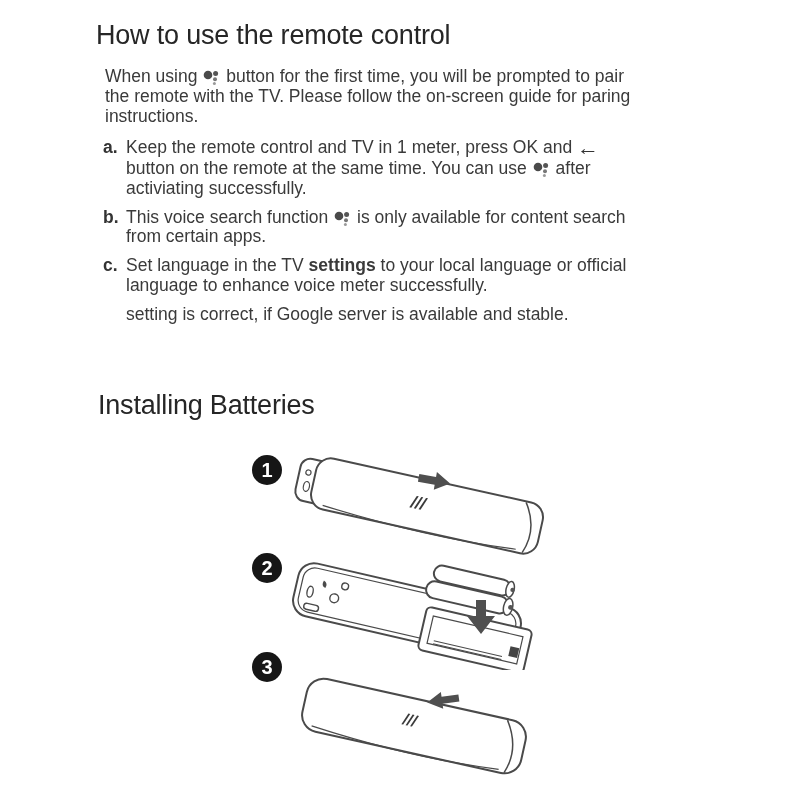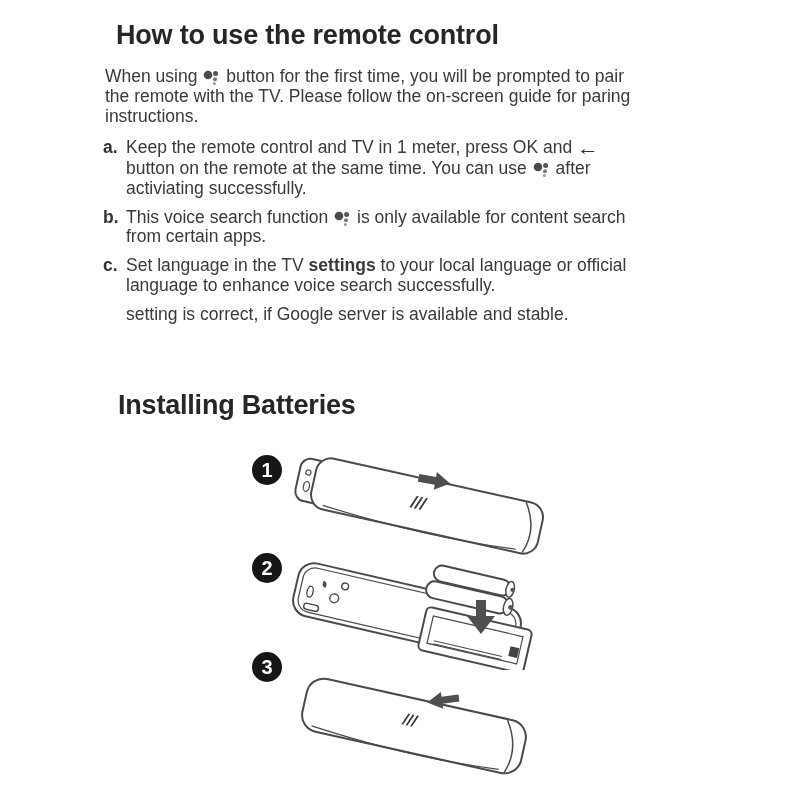--- a/index.html
+++ b/index.html
@@ -1,18 +1,18 @@
 <!DOCTYPE html>
 <html><head>
 <meta charset="utf-8">
 <style>
   html,body{margin:0;padding:0;}
   body{width:800px;height:800px;background:#ffffff;font-family:"Liberation Sans",sans-serif;color:#383838;}
   #page{position:relative;width:800px;height:800px;background:#ffffff;overflow:hidden;}
-  .h1{position:absolute;font-size:27px;font-weight:bold;color:#262626;letter-spacing:-0.2px;white-space:nowrap;margin-left:20px;}
+  .h1{position:absolute;font-size:27px;font-weight:normal;color:#262626;letter-spacing:-0.2px;white-space:nowrap;}
   .tline{white-space:nowrap;font-size:17.5px;line-height:19.8px;color:#3a3a3a;}
   .intro{position:absolute;left:105px;top:67px;}
   .ilist{position:absolute;left:103px;top:137px;}
   .list-item{padding-left:23px;margin-bottom:9px;}
   .ilabel{display:inline-block;width:23px;margin-left:-23px;font-weight:bold;color:#333;}
   .bold{font-weight:bold;}
   .arrow-glyph{font-size:22px;line-height:1;vertical-align:-2px;color:#333;font-weight:bold;}
   .ga-icon{display:inline-block;width:17px;height:17px;vertical-align:-4px;margin:0 1px;}
   .text-cursor{display:inline-block;width:2px;height:19px;background:#2a2a2a;vertical-align:-4px;margin-left:2px;}
   .step-circle{position:absolute;left:252px;width:30px;height:30px;border-radius:50%;background:#161616;color:#fff;
@@ -75,21 +75,21 @@
       </div>
       <div class="tline">from certain apps.</div>
     </div>
 
     <div class="list-item">
       <div class="tline">
         <span class="ilabel">c.</span><span>Set language in the TV</span>
         <span class="bold">settings</span>
         <span>to your local language or official</span>
       </div>
-      <div class="tline">language to enhance voice search successfully.</div>
+      <div class="tline">language to enhance voice meter successfully.</div>
     </div>
 
     <div class="list-item">
       <div class="tline">setting is correct, if Google server is available and stable.</div>
     </div>
 
   </div>
 
   <div class="h1" style="left:98px;top:390px;">Installing Batteries</div>
 

